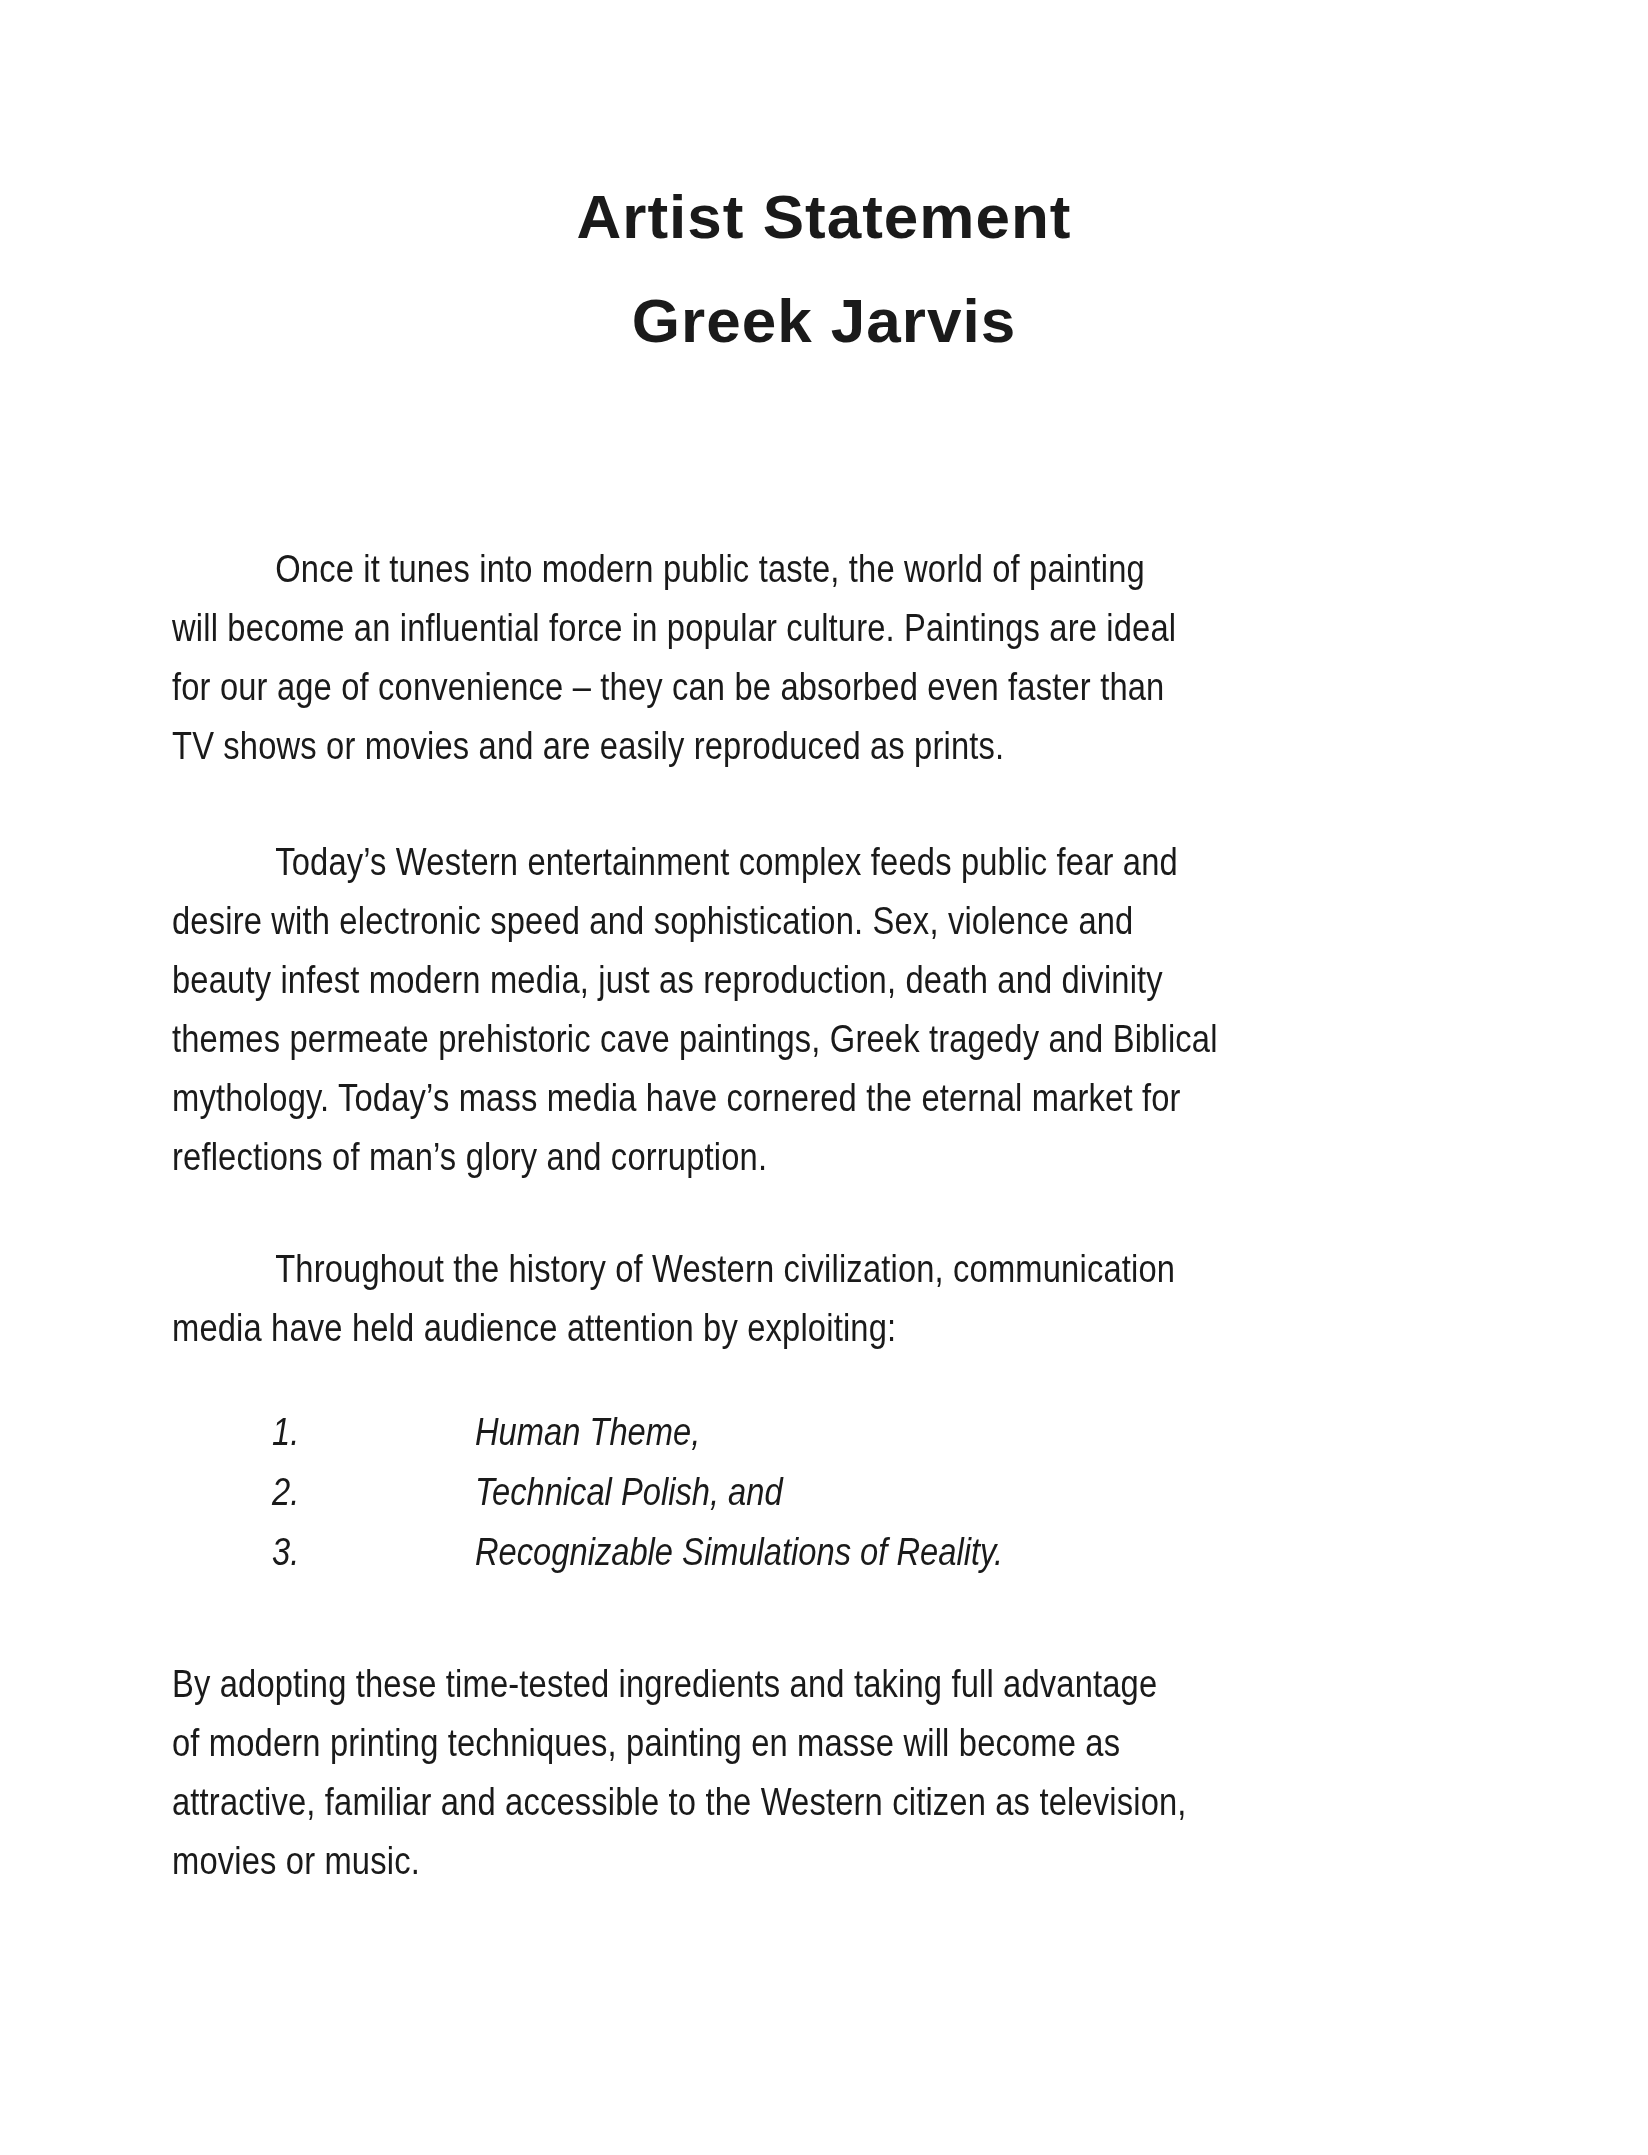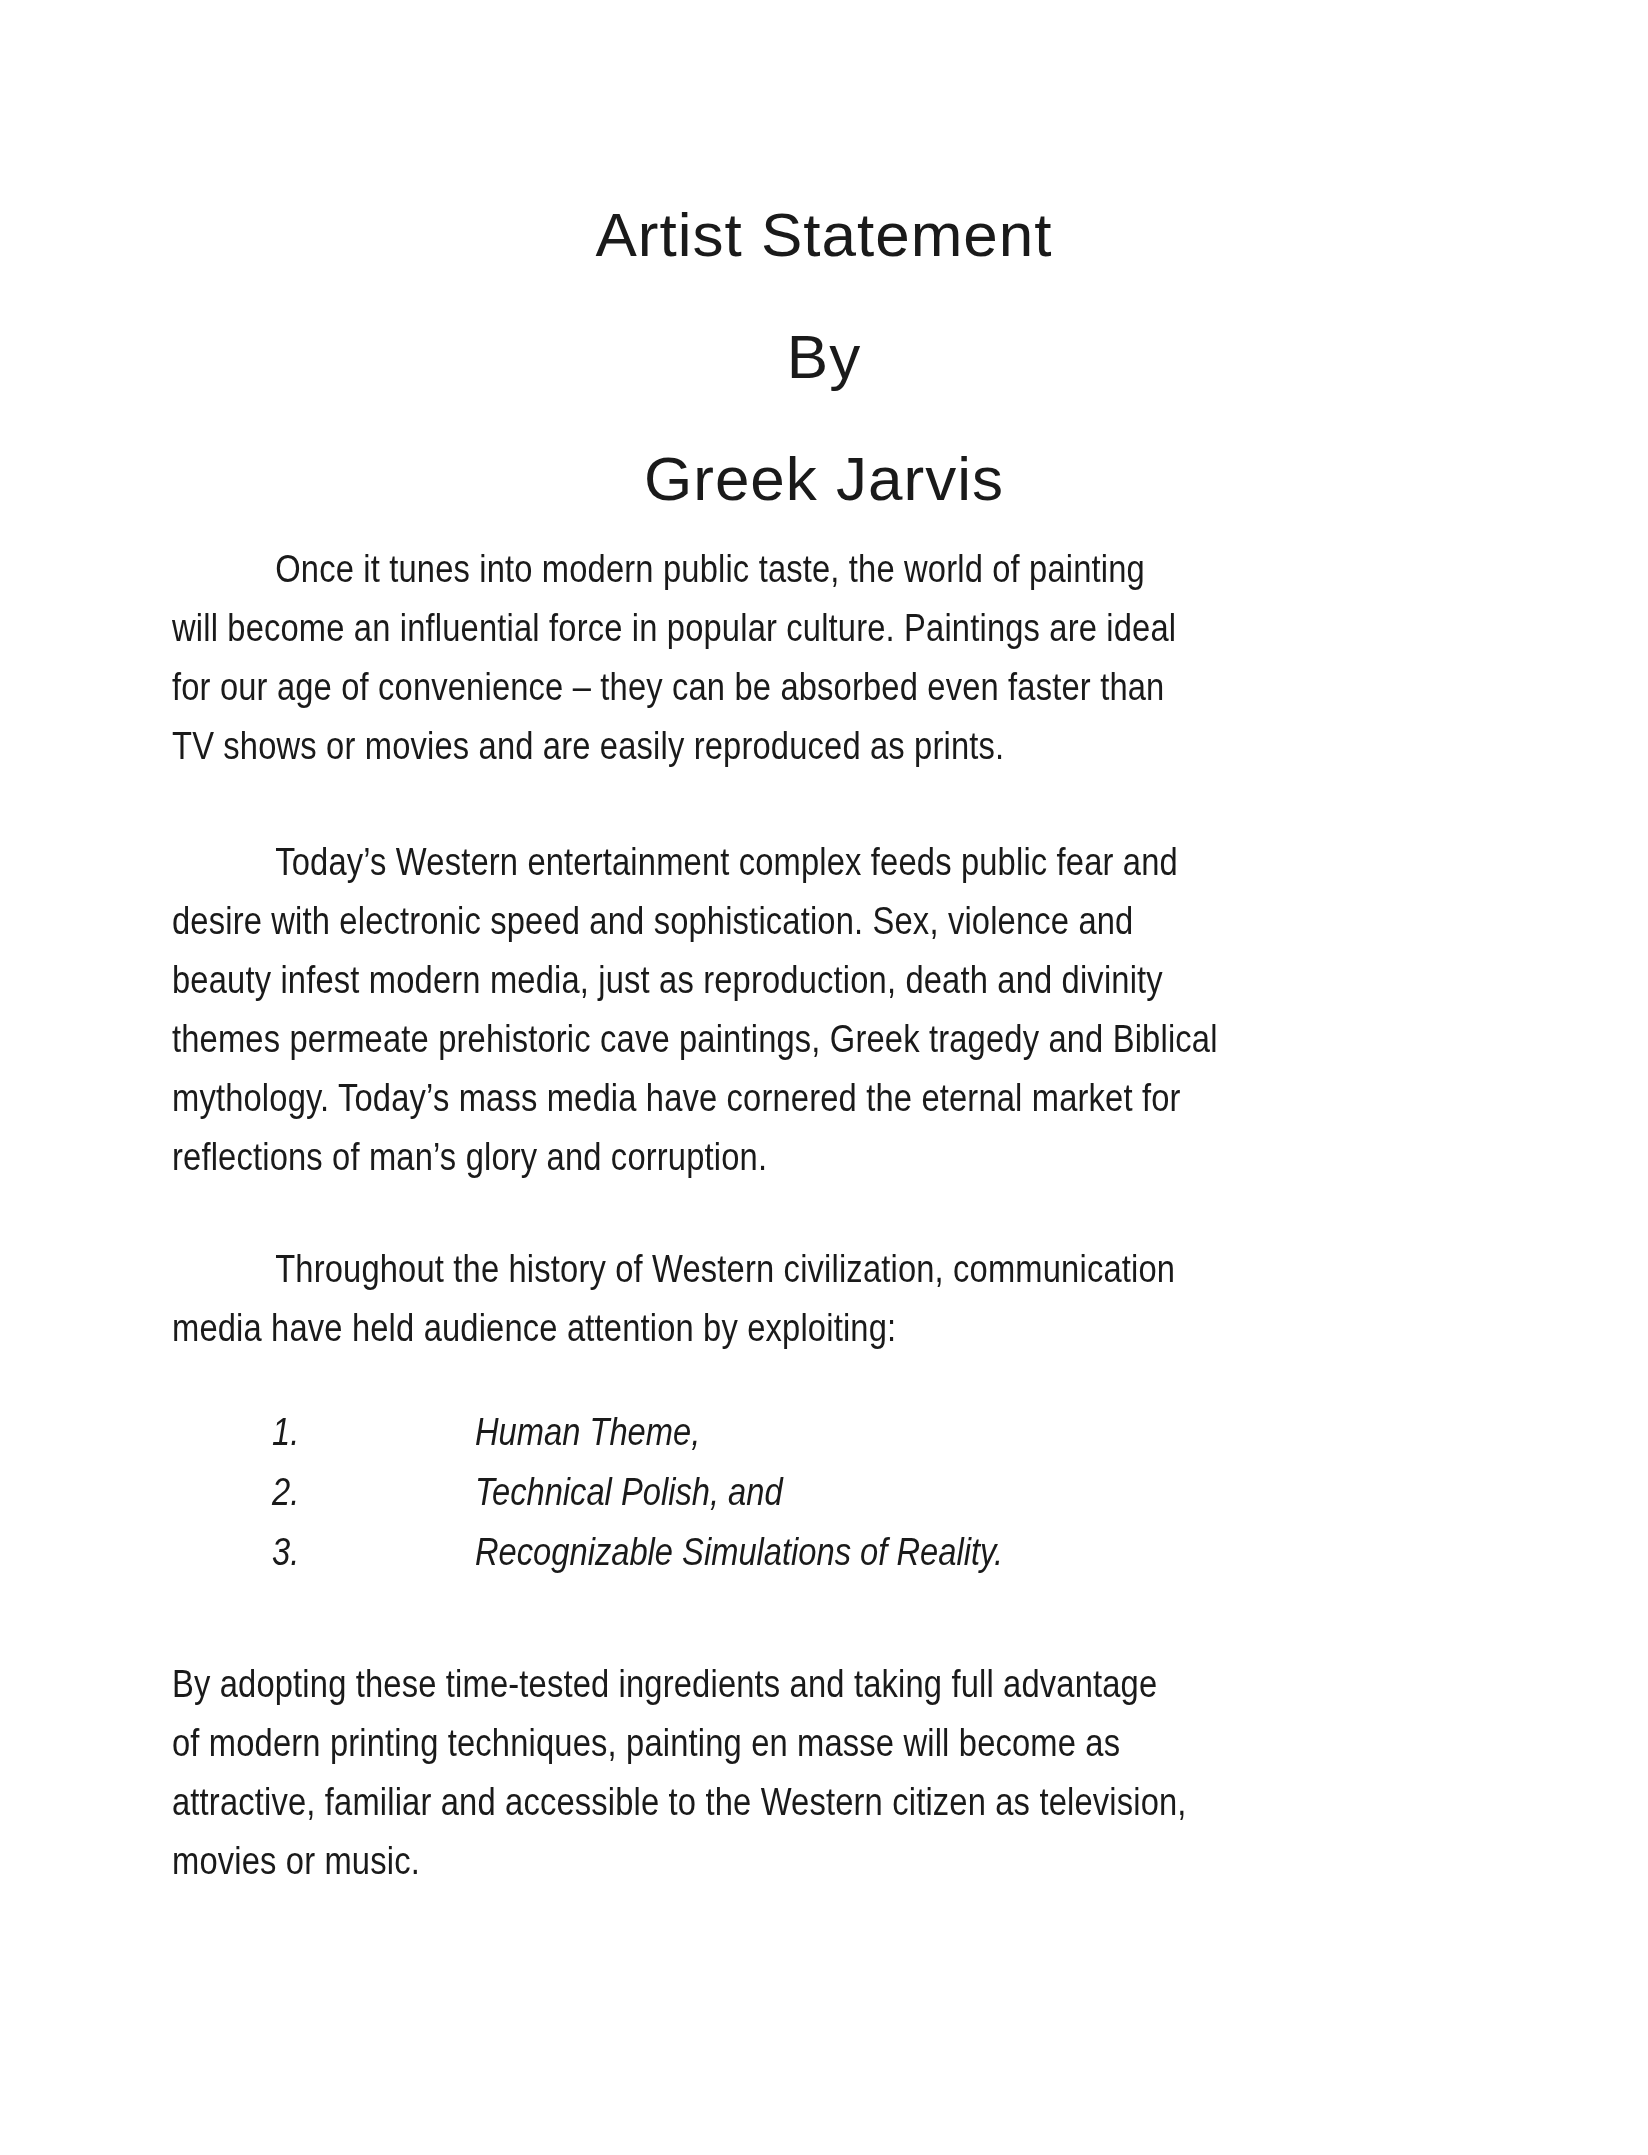--- a/index.html
+++ b/index.html
@@ -26,22 +26,22 @@
       position: absolute;
       left: 0;
       width: 1648px;
       top: 165px;
       text-align: center;
     }
     .title-line {
       font-size: 62px;
       line-height: 104px;
       letter-spacing: 1px;
-      font-weight: normal;
-      margin: 18px;
+      font-weight: bold;
+      margin: 0;
     }
     .body {
       position: absolute;
       left: 172px;
       width: 1310px;
       top: 540px;
     }
     .para {
       font-size: 38px;
       line-height: 59px;
@@ -93,21 +93,20 @@
     }
     .p4 { position: absolute; top: 1115px; }
   </style>
 </head>
 <body>
 
 <div class="page">
 
   <div class="title-block">
     <h1 class="title-line">Artist Statement</h1>
-    <div class="title-line">By</div>
     <div class="title-line">Greek Jarvis</div>
   </div>
 
   <div class="body">
 
     <p class="para p1">
       <span class="line indent">Once it tunes into modern public taste, the world of painting</span>
       <span class="line">will become an influential force in popular culture.  Paintings are ideal</span>
       <span class="line">for our age of convenience – they can be absorbed even faster than</span>
       <span class="line">TV shows or movies and are easily reproduced as prints.</span>

